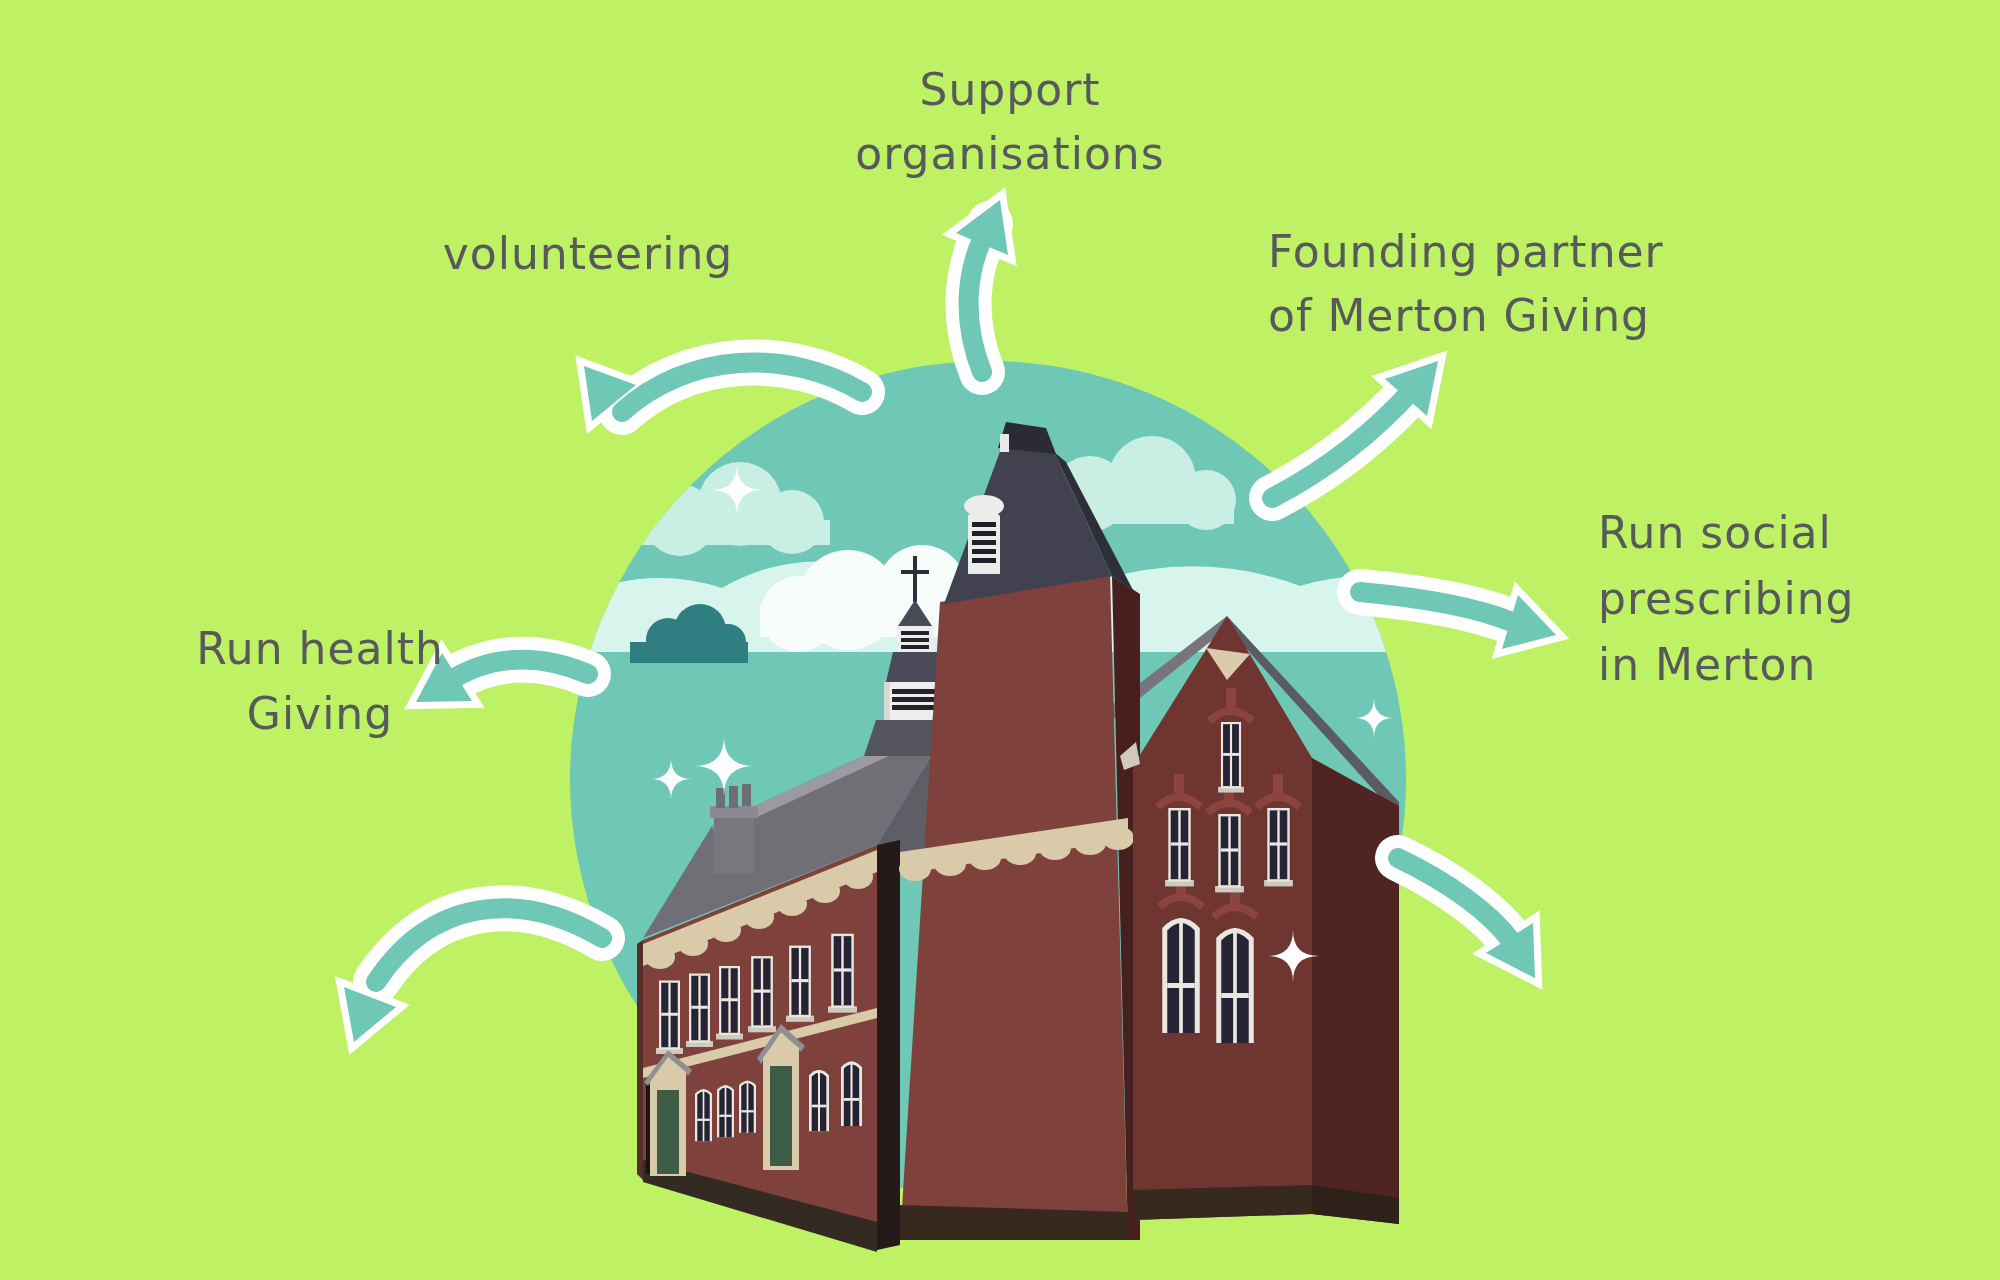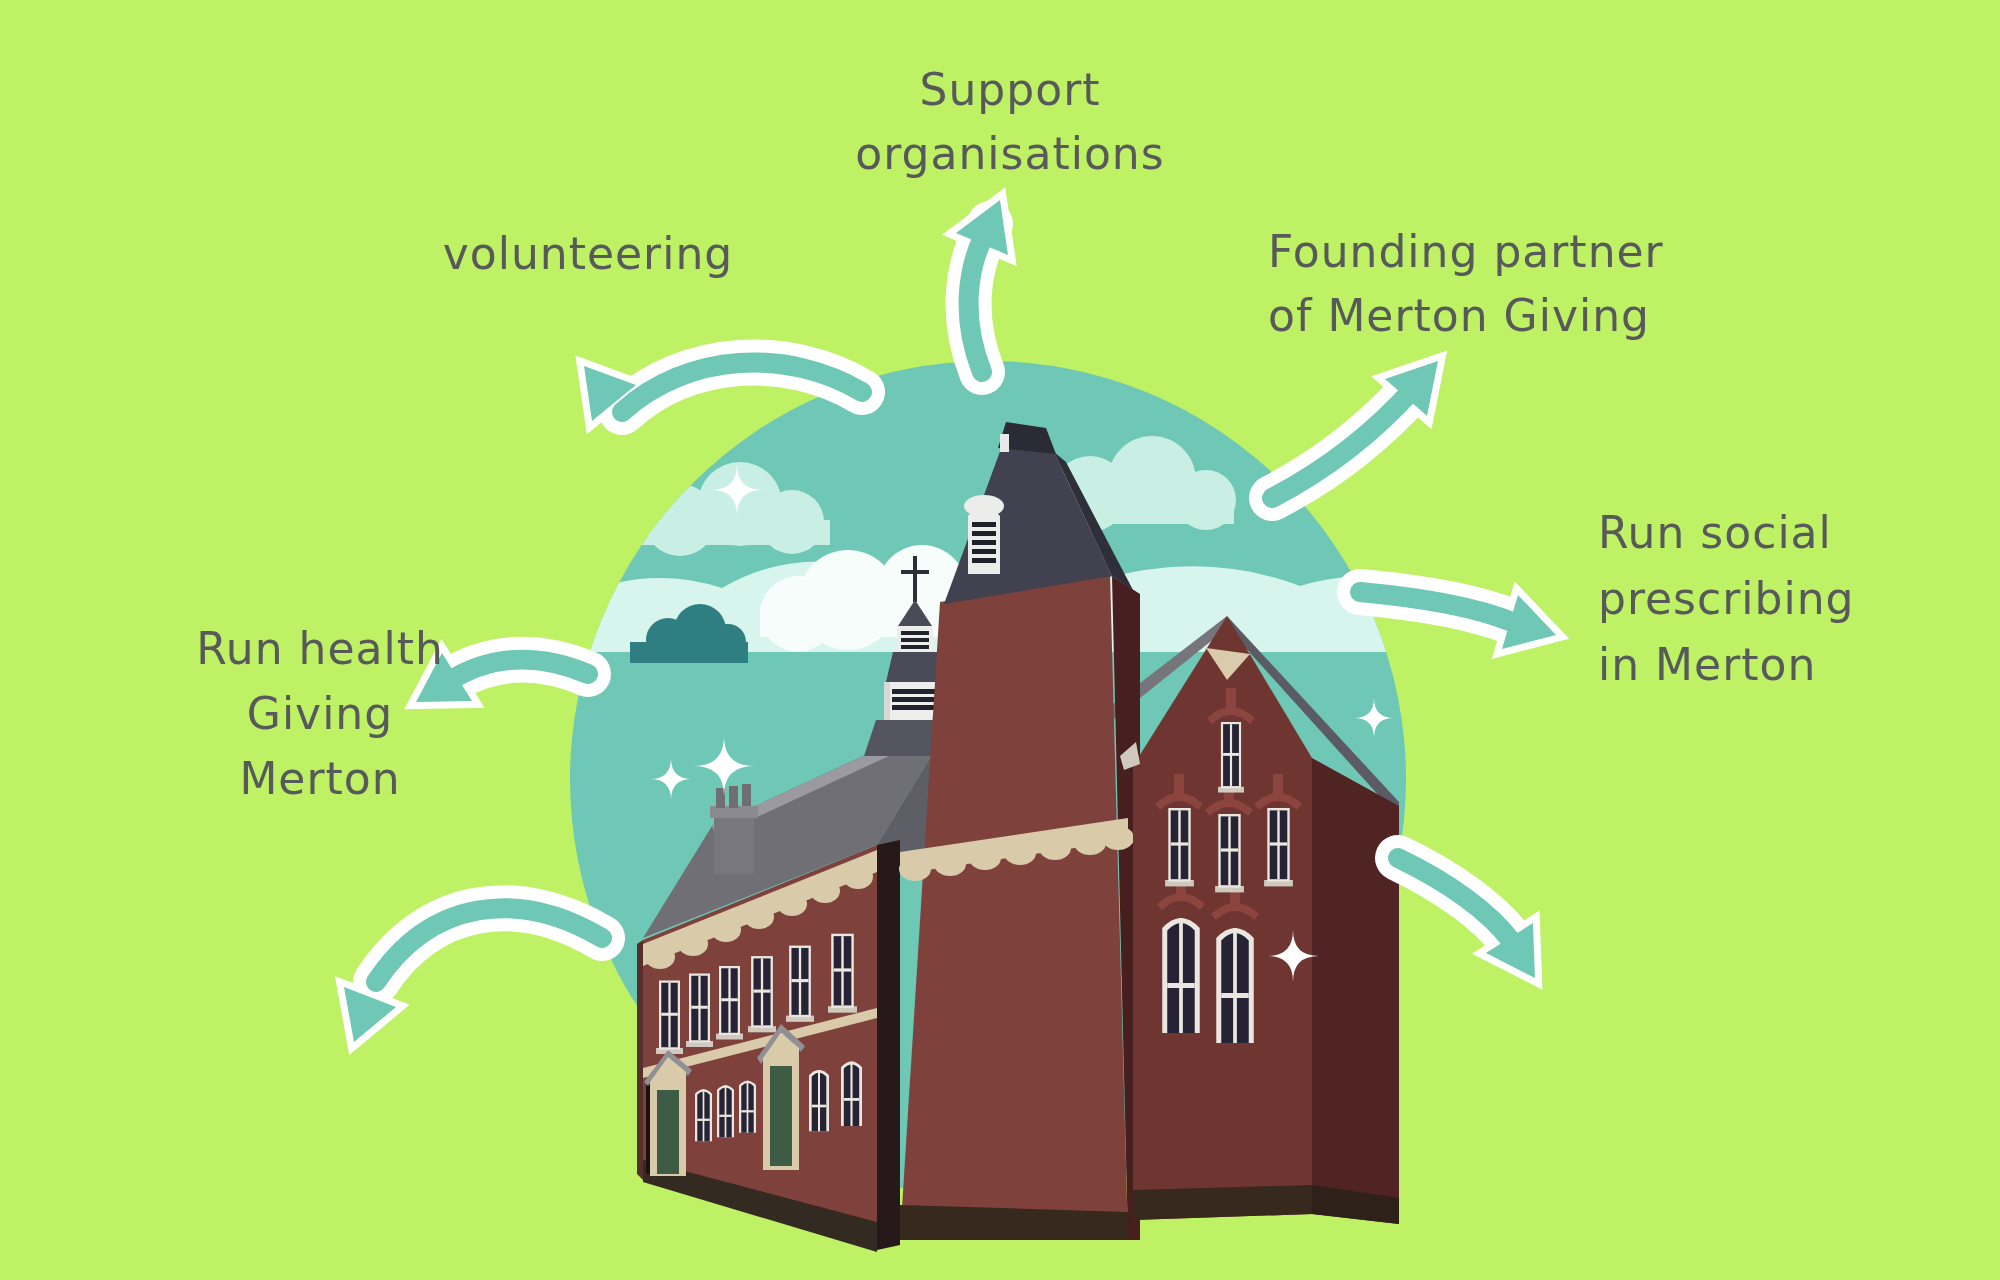--- a/index.html
+++ b/index.html
@@ -315,20 +315,19 @@
 
   <div class="label leftal" style="left:1598px;top:500px;line-height:66px">
     <div>Run social</div>
     <div>prescribing</div>
     <div>in Merton</div>
   </div>
 
   <div class="label center" style="left:320px;top:616px;line-height:65px">
     <div>Run health</div>
     <div>Giving</div>
-    <div>Merton</div>
   </div>
 
   <div class="label center" style="left:430px;top:1066px;line-height:68px">
   </div>
 
 
 </div>
 
 </body></html>

